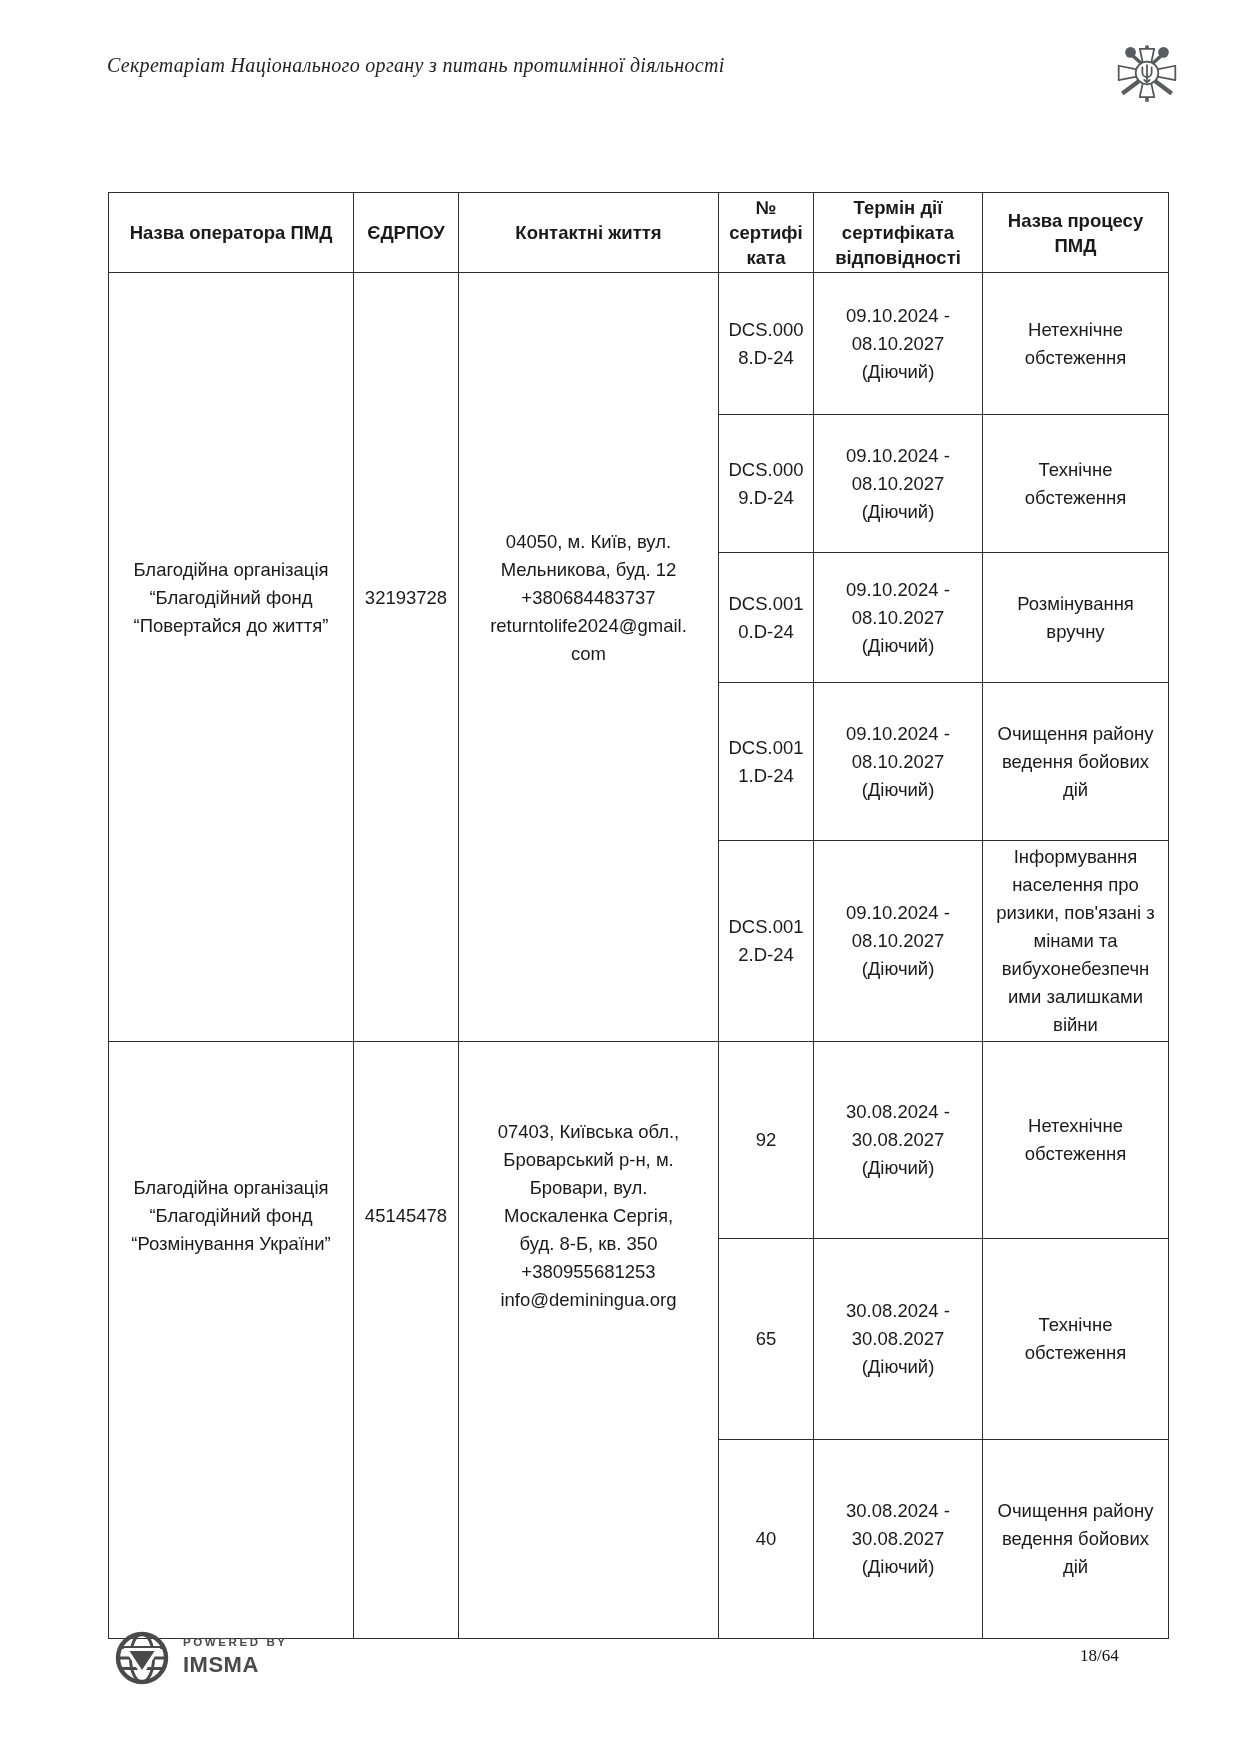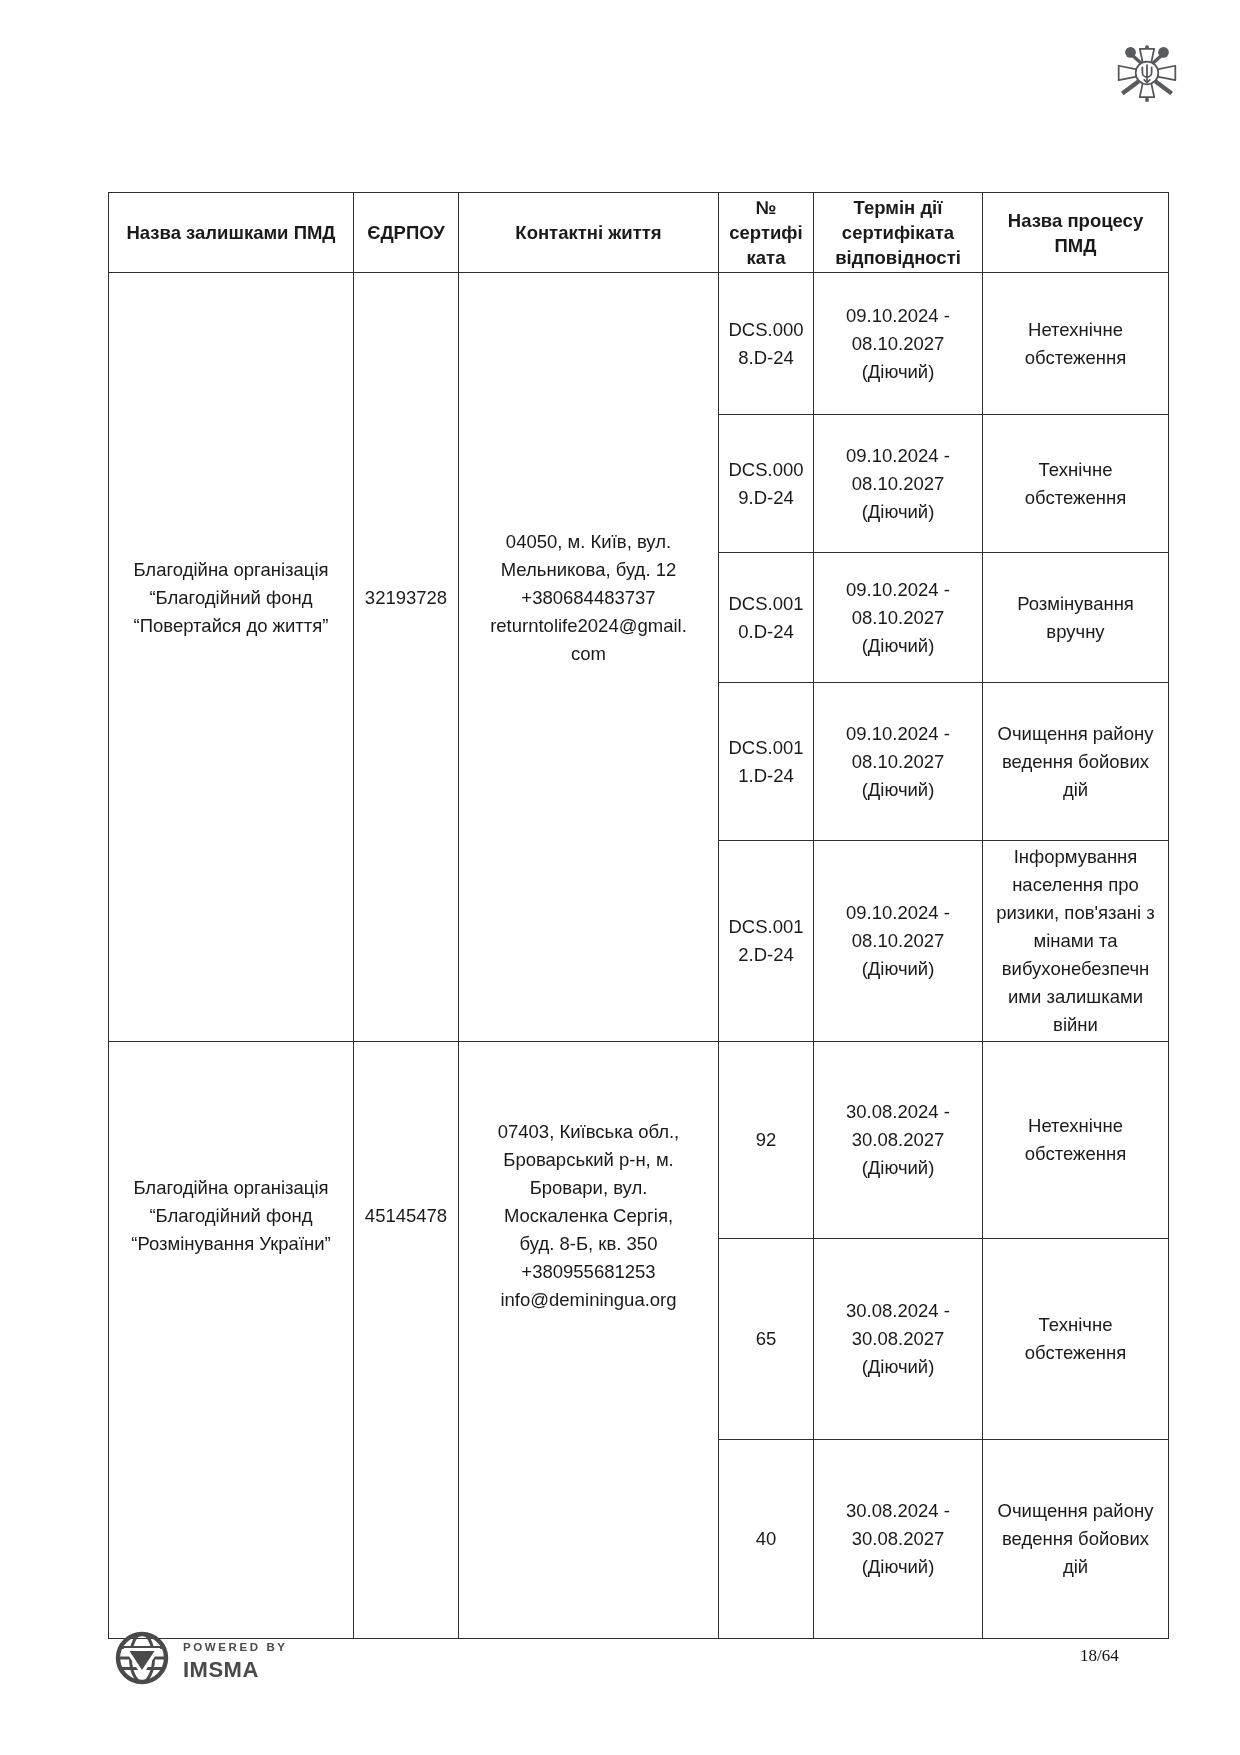--- a/index.html
+++ b/index.html
@@ -26,35 +26,36 @@
     white-space:pre-line;
     font-size:18.5px; line-height:28px;
     padding:2px 5px;
   }
   .operators th { font-weight:bold; line-height:25px; }
   .shift1 { padding-bottom:120px !important; }
   .shift2 { padding-bottom:250px !important;margin-left:18px; }
 
   .imsma {
     position:absolute; left:114px; top:1630px;
-    display:flex; align-items:flex-end; gap:13px; color:#4a4a4a;
+    display:flex; align-items:center; gap:13px; color:#4a4a4a;
   }
   .imsma-text { display:flex; flex-direction:column; }
   .imsma-powered { font-size:11.5px; font-weight:bold; letter-spacing:2.6px; line-height:14px; }
   .imsma-brand { font-size:22px; font-weight:800; letter-spacing:0.5px; line-height:32px; }
   .page-num {
     position:absolute; left:1080px; top:1646px; width:60px; text-align:left;
     font-family:"Liberation Serif","DejaVu Serif",serif; font-size:17px; color:#111;
   }
 </style>
 </head>
 <body>
 
 <div class="page">
 
+  <div class="doc-title">Секретаріат Національного органу з питань протимінної діяльності</div>
 
   <svg class="emblem" viewBox="0 0 68 64" aria-hidden="true">
     <g fill="#5a5b5e" stroke="#5a5b5e">
       <rect x="32.2" y="3" width="3.6" height="15" rx="1.5" stroke="none"></rect>
       <circle cx="18" cy="10" r="5.2" stroke="none"></circle>
       <line x1="20.5" y1="13.5" x2="30" y2="22" stroke-width="3.4"></line>
       <circle cx="50" cy="10" r="5.2" stroke="none"></circle>
       <line x1="47.5" y1="13.5" x2="38" y2="22" stroke-width="3.4"></line>
       <line x1="10" y1="50" x2="26" y2="38" stroke-width="4.2"></line>
       <line x1="58" y1="50" x2="42" y2="38" stroke-width="4.2"></line>
@@ -80,21 +81,21 @@
     <colgroup>
       <col style="width:245px">
         <col style="width:105px">
         <col style="width:260px">
       <col style="width:95px">
         <col style="width:169px">
         <col style="width:186px">
     </colgroup>
     <thead>
       <tr style="height:78px">
-        <th>Назва залишками ПМД</th>
+        <th>Назва оператора ПМД</th>
         <th>ЄДРПОУ</th>
         <th>Контактні життя</th>
         <th>№
 сертифі
 ката</th>
         <th>Термін дії
 сертифіката
 відповідності</th>
         <th>Назва процесу
 ПМД</th>

